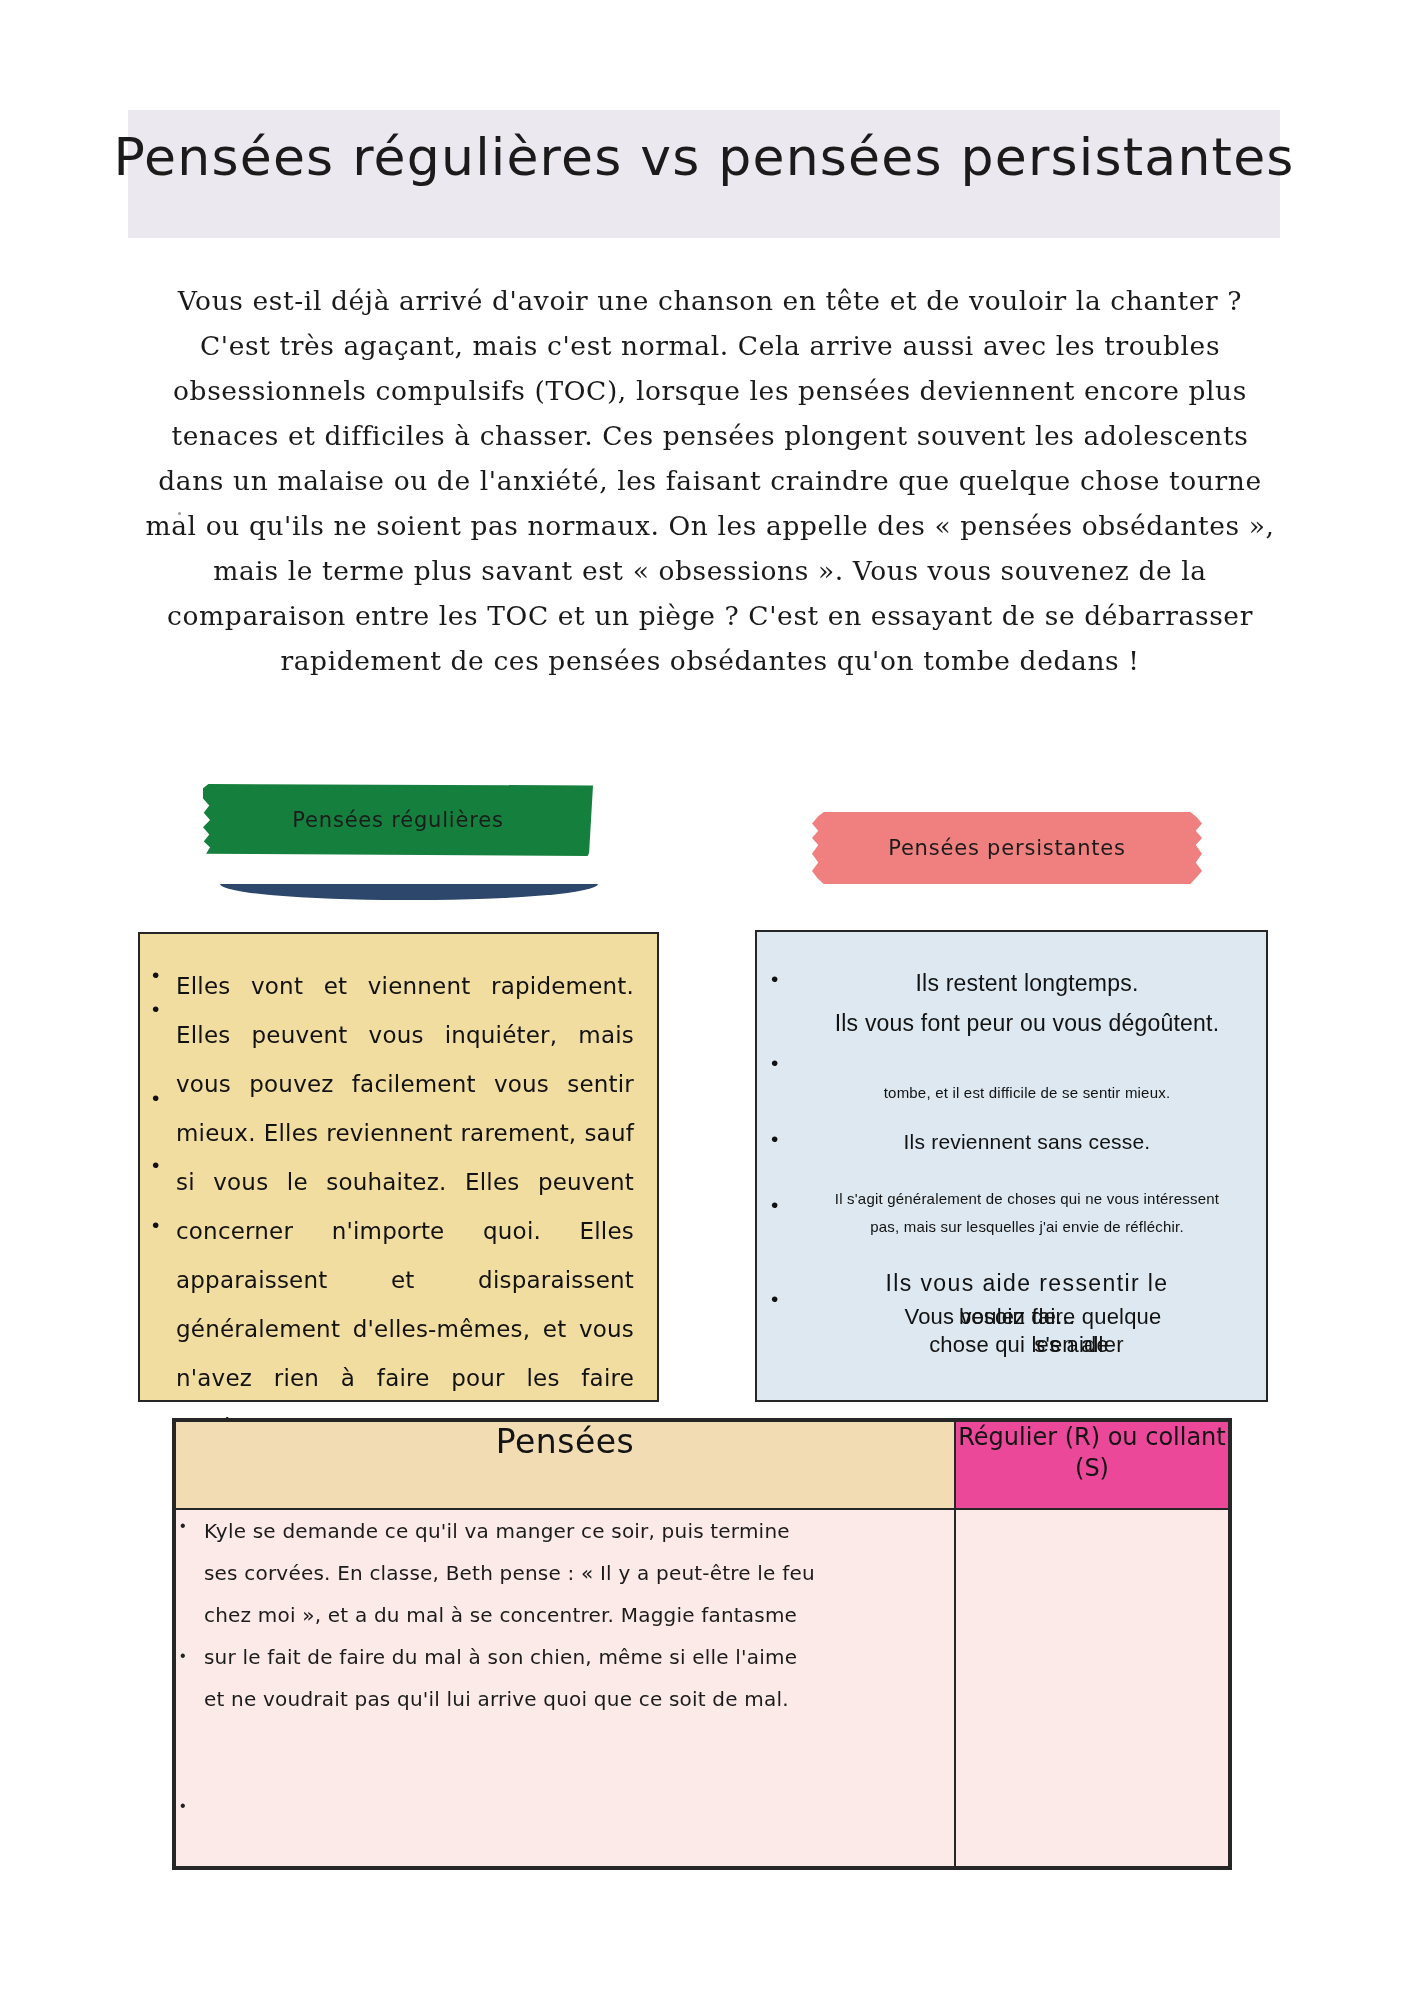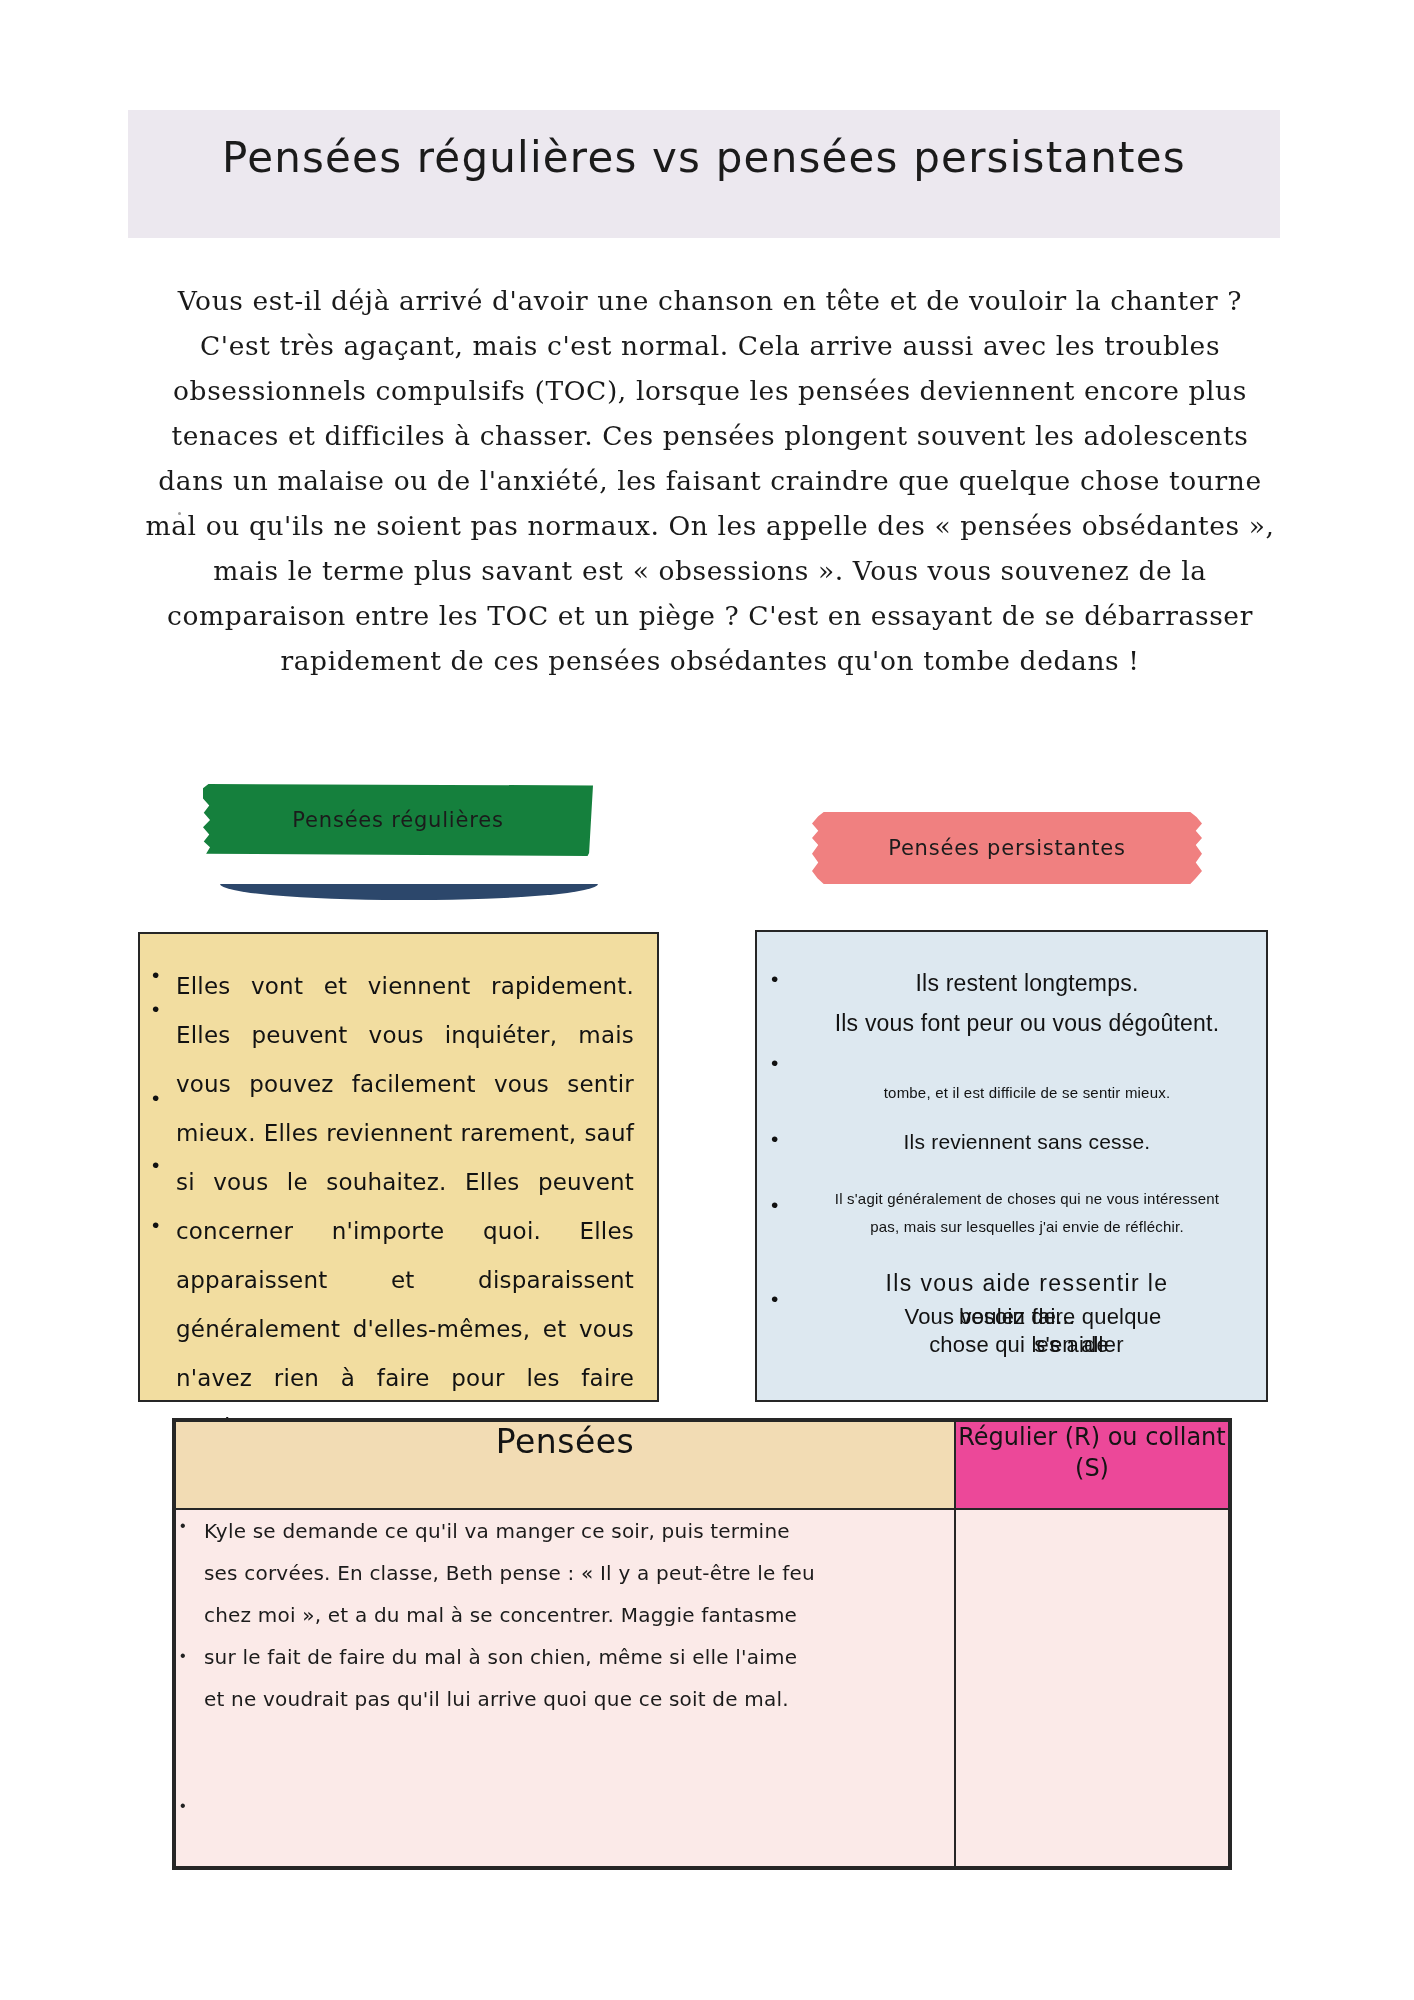--- a/index.html
+++ b/index.html
@@ -27,21 +27,21 @@
   .title-text {
     position: absolute;
     left: 0;
     top: 0;
     width: 1152px;
     height: 94px;
     display: flex;
     align-items: center;
     justify-content: center;
     font-family: "DejaVu Sans", sans-serif;
-    font-size: 42px;
+    font-size: 52px;
     font-weight: 400;
     letter-spacing: 1.2px;
     color: #1b1b1b;
     white-space: nowrap;
   }
 
   
   .intro {
     position: absolute;
     left: 140px;

